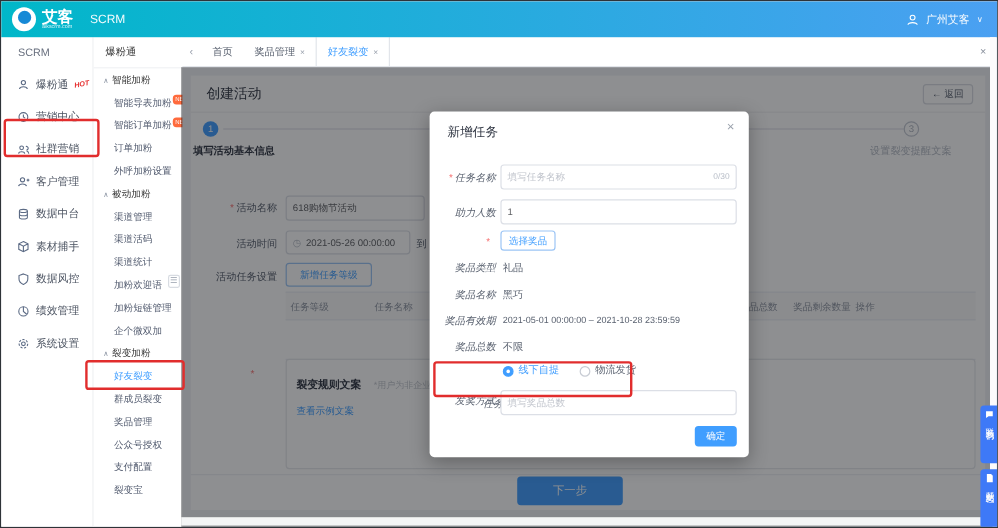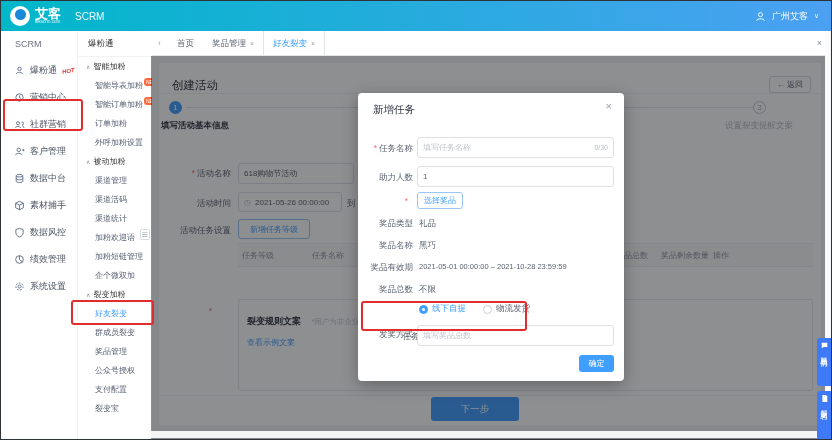--- a/index.html
+++ b/index.html
@@ -37,21 +37,21 @@
   .collapse-ic{position:absolute;right:2px;top:198px;font-size:7px;line-height:9px;color:#98a0ad;border:1px solid #d8dce2;border-radius:2px;padding:0 1px;background:#fff;cursor:pointer;}
   
   .tabbar{position:absolute;left:150px;top:30px;width:676px;height:25px;background:#fff;border-bottom:1px solid #e2e5ea;display:flex;align-items:center;z-index:8;box-sizing:border-box;}
   .tnav{font-size:9px;color:#9aa1ad;padding:0 7px;}
   .tab{font-size:8.5px;color:#5a6270;padding:0 9px;height:24px;line-height:24px;white-space:nowrap;cursor:pointer;}
   .tab .tx{font-size:7px;color:#9aa1ad;margin-left:4px;}
   .tab.act{color:#409eff;border-left:1px solid #e2e5ea;border-right:1px solid #e2e5ea;}
   .tab-close-all{position:absolute;right:5px;font-size:9px;color:#8a919d;cursor:pointer;}
   
   .card{position:absolute;left:158px;top:62px;width:662px;height:362px;background:#fff;z-index:1;}
-  .card-h{height:30px;border-bottom:1px solid #f0f1f3;display:flex;align-items:flex-end;justify-content:space-between;padding:0 10px 0 13px;}
+  .card-h{height:30px;border-bottom:1px solid #f0f1f3;display:flex;align-items:center;justify-content:space-between;padding:0 10px 0 13px;}
   .card-title{font-size:11.5px;color:#2f3542;}
   .backbtn{font-size:8px;color:#5a6270;border:1px solid #d9dce2;border-radius:3px;padding:2px 7px;background:#fff;cursor:pointer;}
   .steps{position:absolute;left:0;top:30px;width:100%;height:42px;}
   .s-line{position:absolute;left:27px;top:14px;width:567px;height:1px;background:#dfe2e8;}
   .s-c{position:absolute;width:13px;height:13px;border-radius:50%;font-size:8px;display:flex;align-items:center;justify-content:center;box-sizing:border-box;}
   .s-c1{left:10px;top:8px;background:#409eff;color:#fff;}
   .s-c3{left:594px;top:8px;border:1px solid #c3c8d2;color:#aab0bb;background:#fff;}
   .s-l1{position:absolute;left:2px;top:27px;font-size:8.5px;font-weight:bold;color:#2f3542;}
   .s-l3{position:absolute;left:566px;top:27px;font-size:8.5px;color:#b4bac4;}
   .flabel{position:absolute;left:0;width:72px;text-align:right;font-size:8.5px;color:#5a6270;white-space:nowrap;}
@@ -78,21 +78,21 @@
     border:none;border-radius:3px;display:flex;align-items:center;justify-content:center;cursor:pointer;}
   
   .overlay{position:absolute;left:150px;top:55px;width:676px;height:385px;background:rgba(15,18,22,.47);z-index:40;}
   .vstrip{position:absolute;right:1px;top:30px;width:5px;bottom:1px;background:#fbfbfc;z-index:45;}
   .hstrip{position:absolute;left:150px;bottom:1px;width:676px;height:7px;background:#f4f5f6;z-index:44;}
   
   .modal{position:absolute;left:357px;top:92px;width:266px;height:288px;background:#fff;border-radius:4px;
     box-shadow:0 4px 16px rgba(0,0,0,.3);z-index:60;}
   .m-title{position:absolute;left:15px;top:10px;font-size:10.5px;color:#2f3542;}
   .m-close{position:absolute;right:12px;top:7px;font-size:11px;color:#99a0ab;cursor:pointer;}
-  .ml{position:absolute;left:0;width:55px;text-align:right;font-size:8.5px;color:#5a6270;white-space:nowrap;}
+  .ml{position:absolute;left:0;width:55px;text-align:right;font-size:8.5px;color:#5a6270;white-space:nowrap;font-style:italic;}
   .mv{position:absolute;left:61px;font-size:8.5px;color:#5a6270;white-space:nowrap;}
   .mibox{left:59px;width:197px;height:21px;}
   .rad{width:9px;height:9px;border-radius:50%;box-sizing:border-box;display:inline-flex;align-items:center;justify-content:center;flex:none;}
   .rad.sel{background:#409eff;border:1px solid #409eff;}
   .rad.sel span{width:3px;height:3px;border-radius:50%;background:#fff;}
   .rad.un{border:1px solid #c8ccd4;background:#fff;}
   .ropt{position:absolute;display:flex;align-items:center;gap:4px;font-size:8.5px;cursor:pointer;}
   .okbtn{position:absolute;left:221px;top:262px;width:35px;height:17px;background:#409eff;color:#fff;font-size:8px;
     border:none;border-radius:3px;display:flex;align-items:center;justify-content:center;cursor:pointer;}
   

